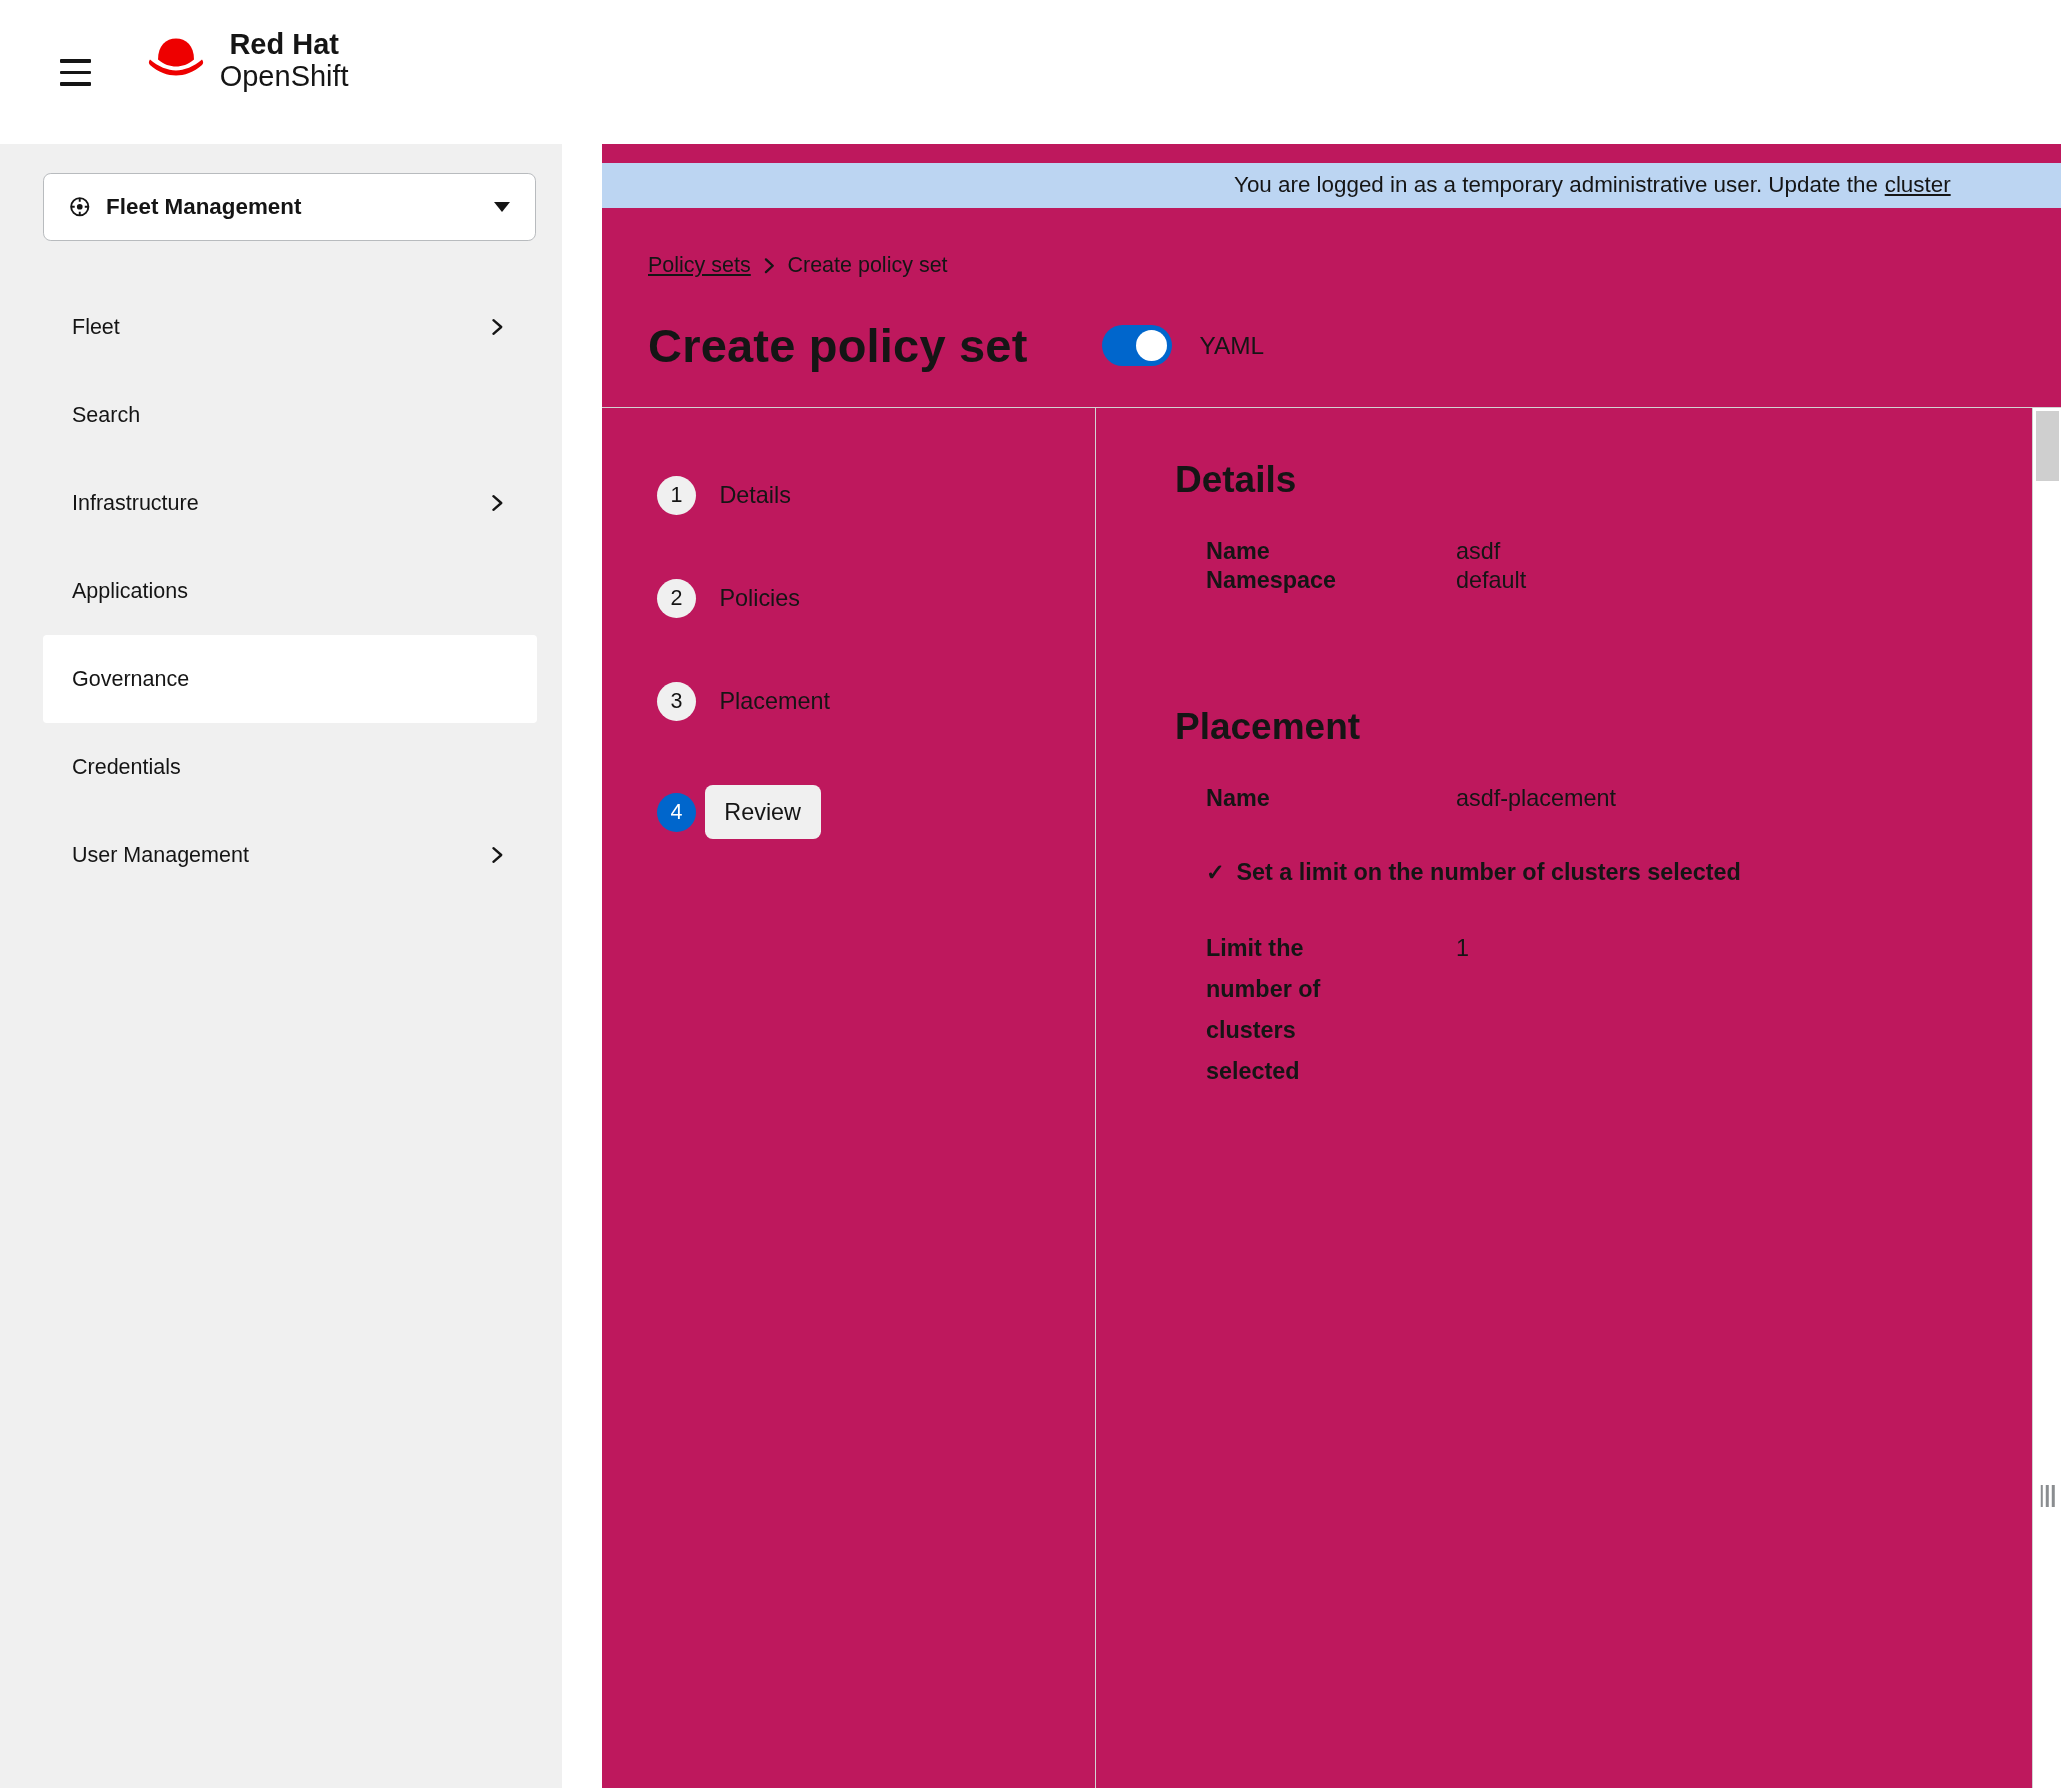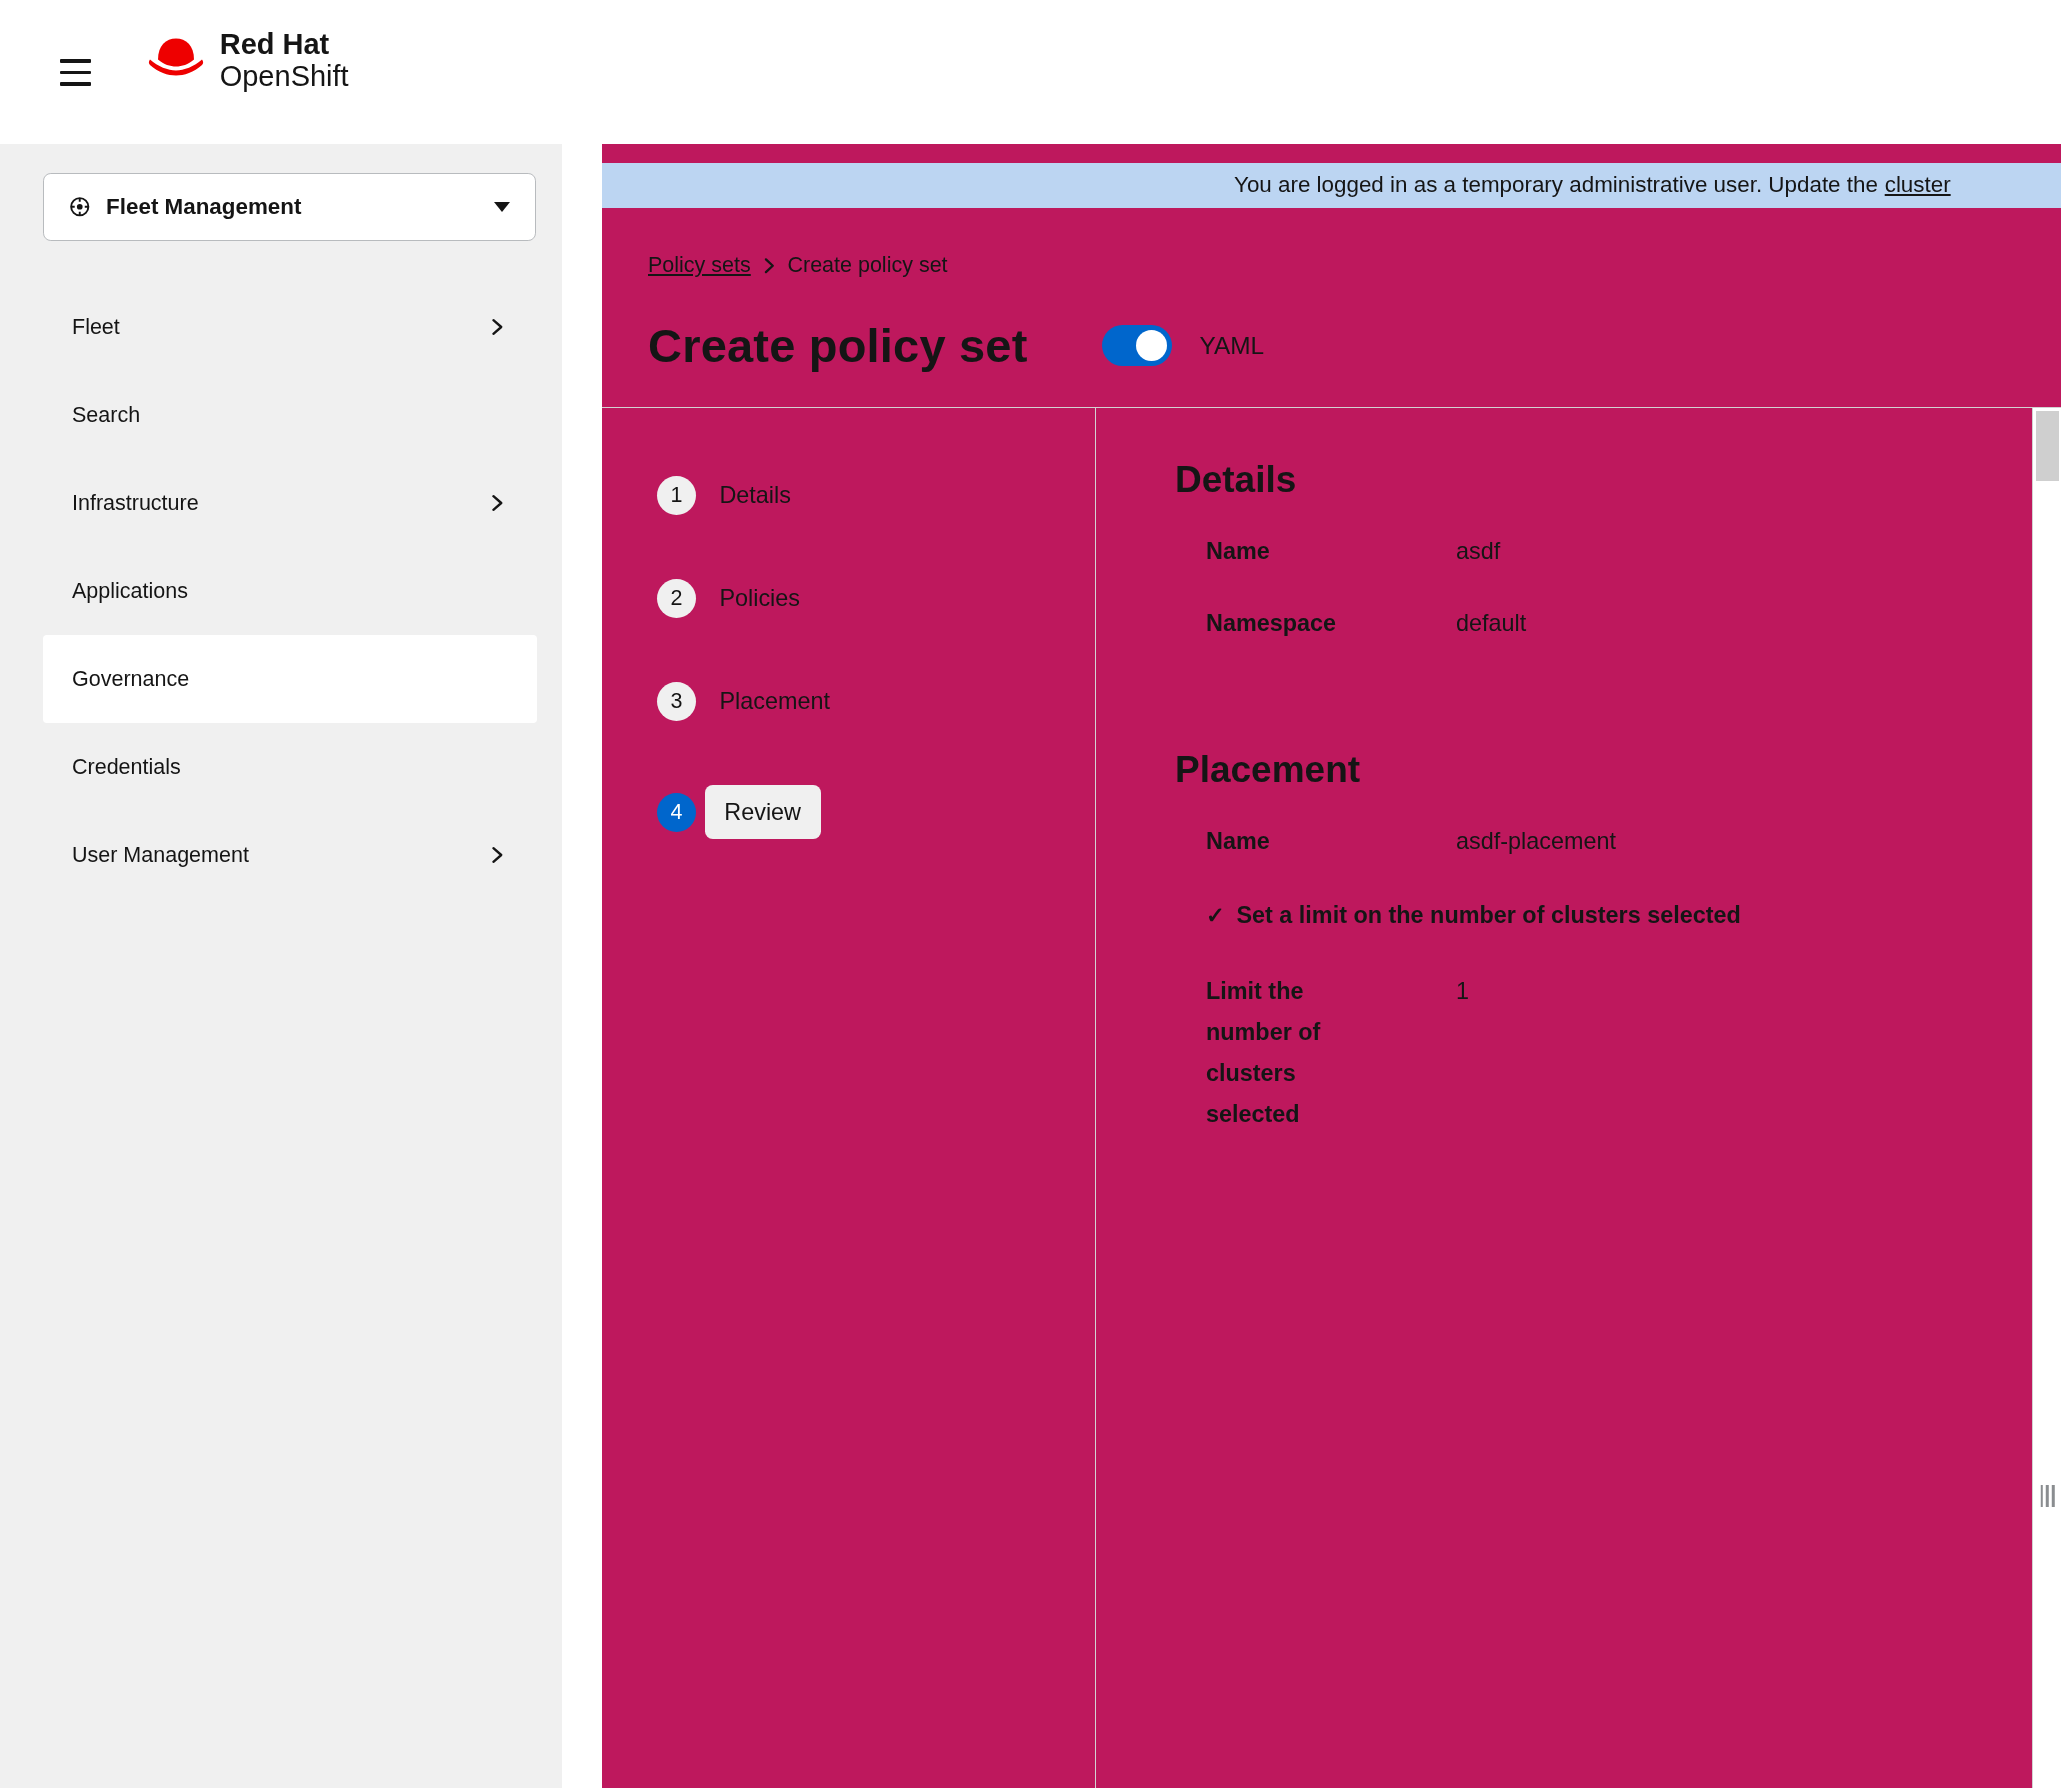--- a/index.html
+++ b/index.html
@@ -13,21 +13,21 @@
   }
 
   
   .masthead { position:absolute; top:0; left:0; width:2062px; height:144px; background:#ffffff; z-index:5; }
   .hamburger {
     position:absolute; left:60px; top:59px; width:33px; height:27px;
     background:none; border:none; cursor:pointer;
     display:flex; flex-direction:column; justify-content:space-between;
   }
   .hamburger span { display:block; width:31px; height:3.9px; background:#151515; border-radius:1px; }
-  .brand { position:absolute; left:144px; top:29px; display:flex; align-items:center; gap:11.7px; }
+  .brand { position:absolute; left:144px; top:29px; display:flex; align-items:center; gap:11.7px;text-align:center; }
   .brand svg { width:64px; height:45px; margin-top:-9.8px; }
   .brand-text { line-height:1.1; font-size:29px; }
   .brand-top { font-weight:700; display:block; }
   .brand-bottom { font-weight:500; display:block; }
 
   
   .sidebar { position:absolute; top:136px; left:0; width:562px; bottom:0; background:#f0f0f0; }
   .perspective {
     margin:37px 25px 0 43px; width:493px; height:68px;
     background:#ffffff; border:1px solid #b8bbbe; border-radius:7.8px;
@@ -81,21 +81,21 @@
   }
   .step-label { font-size:23.4px; }
   .step.active { gap:8.8px; }
   .step.active .step-circle { background:#0066cc; color:#ffffff; }
   .step.active .step-label { background:#f0f0f0; padding:13.7px 19.5px; border-radius:7.8px; }
 
   
   .content { position:absolute; left:495px; top:264px; right:30px; bottom:0; padding:49px 0 0 78px; overflow:hidden; }
   .section-heading { font-size:37px; font-weight:700; line-height:45px; }
   .fields {
-    display:grid; grid-template-columns:250px 1fr; row-gap:43px;
+    display:grid; grid-template-columns:250px 1fr; 
     margin:35px 0 0 31px; font-size:23.4px; line-height:29px;
   }
   .field-label { font-weight:700; }
   .placement-heading { margin-top:109px; }
   .checkbox-row {
     margin:45px 0 0 31px; display:flex; align-items:flex-start; gap:11.7px;
     font-size:23.4px; font-weight:700; line-height:29px;
   }
   .check-icon { font-size:22.4px; font-weight:700; }
   .limit-grid {

